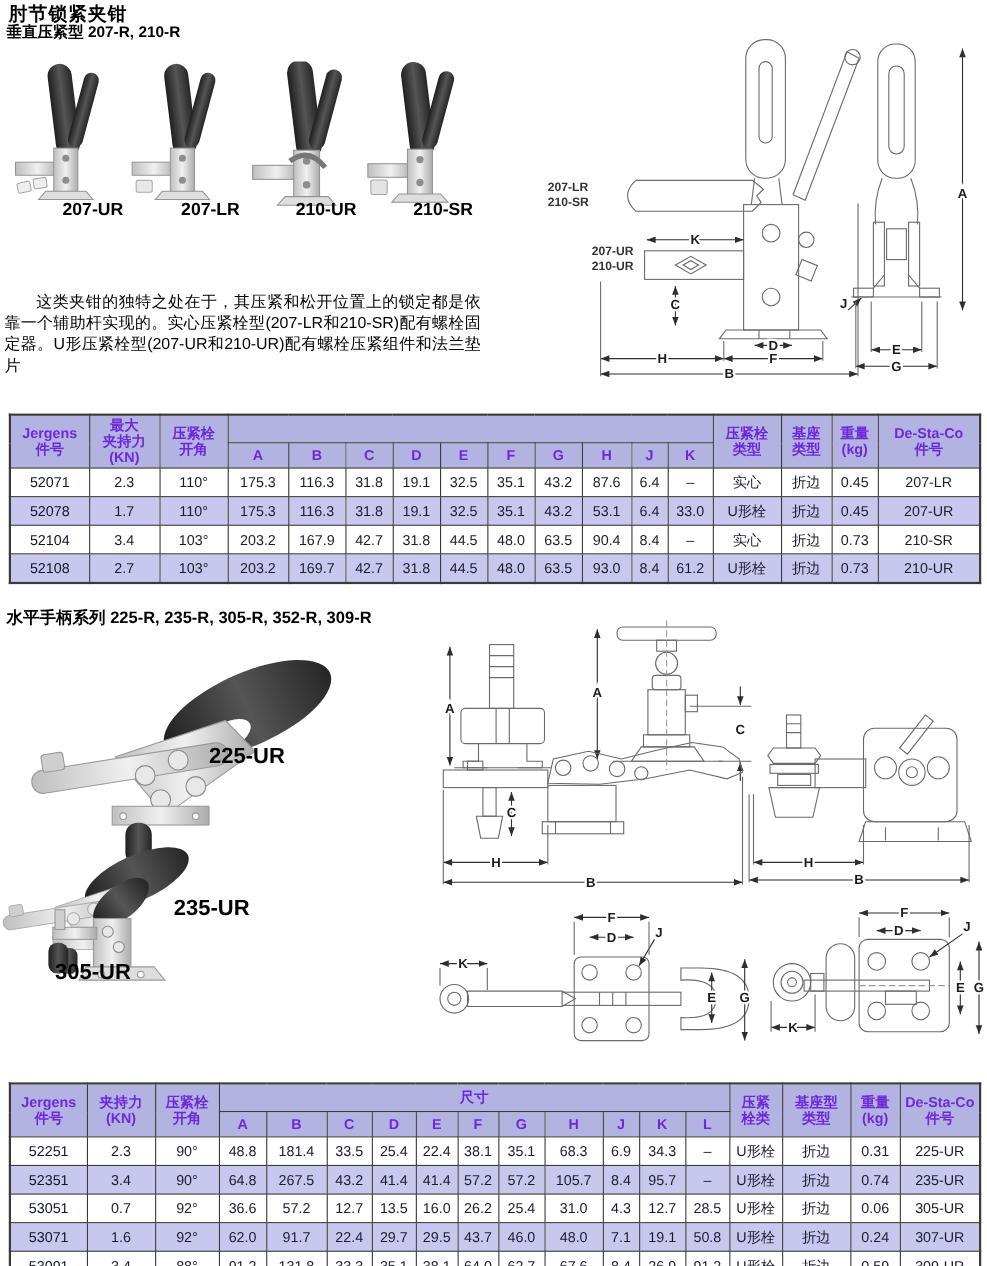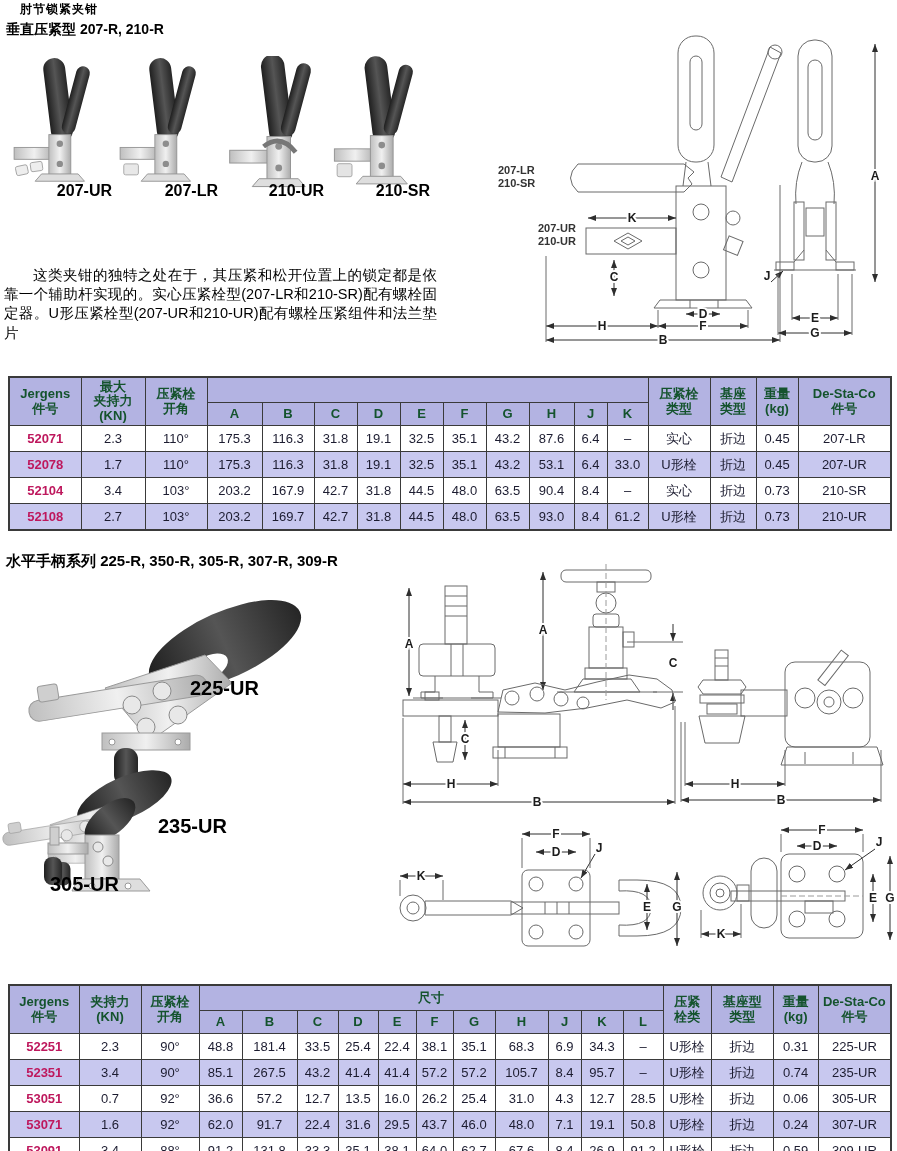--- a/index.html
+++ b/index.html
@@ -1,18 +1,18 @@
 <!DOCTYPE html>
 <html><head>
 <meta charset="utf-8">
 <style>
   html,body{margin:0;padding:0;background:#fff;}
   .page{position:relative;width:897px;height:1151px;background:#fff;overflow:hidden;
         font-family:"Liberation Sans","DejaVu Sans",sans-serif;color:#000;}
-  .page-title{position:absolute;left:20px;top:1px;font-size:12px;font-weight:bold;letter-spacing:1px;}
+  .page-title{position:absolute;left:8px;top:1px;font-size:17px;font-weight:bold;letter-spacing:1px;}
   .page-subtitle{position:absolute;left:6px;top:21px;font-size:14px;font-weight:bold;}
   .section2-title{position:absolute;left:6px;top:552px;font-size:15px;font-weight:bold;}
   .photos1{position:absolute;left:8px;top:56px;width:430px;height:142px;display:flex;}
   .photos1 figure{margin:0;width:106px;position:relative;}
   .photos1 svg{display:block;}
   .photo-caption{position:absolute;right:2px;bottom:-2px;font-size:16px;font-weight:bold;white-space:nowrap;}
   .para{position:absolute;font-size:14.5px;line-height:1.34;text-indent:2em;text-align:justify;}
   .para1{left:4px;top:251px;width:433px;}
   .para2{left:4px;top:936px;width:408px;}
   .draw1{position:absolute;left:480px;top:30px;}
@@ -25,26 +25,26 @@
   .lbl-305{left:50px;top:288px;}
   svg text.dimlbl{font-family:"Liberation Sans",sans-serif;font-size:12px;font-weight:bold;fill:#1c1c1c;
                   paint-order:stroke;stroke:#ffffff;stroke-width:4px;text-anchor:middle;}
   svg text.callout{font-family:"Liberation Sans",sans-serif;font-size:11px;font-weight:bold;fill:#333;}
   .dimline{stroke:#2e2e2e;stroke-width:1;}
   .art{stroke:#6a6a6a;stroke-width:1;fill:none;}
   table.spec{position:absolute;left:8px;border-collapse:collapse;table-layout:fixed;width:882px;
              border:2px solid #3a3a3a;font-size:13px;}
   table.spec th,table.spec td{border:1px solid #3a3a3a;text-align:center;vertical-align:middle;
              padding:0 1px;overflow:hidden;}
-  table.spec thead th{background:#b3b3e2;color:#14532d;font-weight:bold;font-size:13px;line-height:1.12;}
+  table.spec thead th{background:#b3b3e2;color:#6d28d9;font-weight:bold;font-size:13px;line-height:1.12;}
   table.spec thead tr.dimrow th{height:22px;}
   table.spec thead tr:first-child th{height:24px;}
   table.spec td{height:25px;color:#1c1c30;}
   table.spec tbody tr:nth-child(even) td{background:#c8c8ef;}
-  table.spec td.part{font-weight:bold;color:#be185d;}
+  table.spec td.part{font-weight:normal;color:#0f172a;}
   #table1{top:376px;}
   #table2{top:984px;}
 </style>
 </head>
 <body>
 
 <div class="page">
 
   <div class="page-title">肘节锁紧夹钳</div>
   <div class="page-subtitle">垂直压紧型 207-R, 210-R</div>
@@ -348,21 +348,21 @@
           <td>8.4</td>
           <td>61.2</td>
           <td>U形栓</td>
           <td>折边</td>
           <td>0.73</td>
           <td>210-UR</td>
         </tr>
       </tbody>
     </table>
 
-  <div class="section2-title">水平手柄系列 225-R, 350-R, 305-R, 307-R, 309-R</div>
+  <div class="section2-title">水平手柄系列 225-R, 235-R, 305-R, 352-R, 309-R</div>
 
   <div class="photos2">
     <svg width="348" height="350" viewBox="0 0 348 350">
       <defs>
         <g id="hclamp">
           <ellipse cx="215" cy="52" rx="82" ry="33" transform="rotate(-24 215 52)" fill="url(#gh)"></ellipse>
           <ellipse cx="196" cy="76" rx="24" ry="12" transform="rotate(-28 196 76)" fill="#fff"></ellipse>
           <path d="M95 95 L195 62 L222 90 L140 148 Z" fill="url(#gm)" stroke="#9a9a9a"></path>
           <rect x="18" y="96" width="180" height="21" rx="10" transform="rotate(-9 100 106)" fill="url(#gm)" stroke="#9a9a9a"></rect>
           <rect x="28" y="92" width="20" height="16" rx="3" fill="#cfcfcf" stroke="#9a9a9a" transform="rotate(-9 38 100)"></rect>
@@ -668,21 +668,21 @@
           <td>–</td>
           <td>U形栓</td>
           <td>折边</td>
           <td>0.31</td>
           <td>225-UR</td>
         </tr>
         <tr>
           <td class="part">52351</td>
           <td>3.4</td>
           <td>90°</td>
-          <td>85.1</td>
+          <td>64.8</td>
           <td>267.5</td>
           <td>43.2</td>
           <td>41.4</td>
           <td>41.4</td>
           <td>57.2</td>
           <td>57.2</td>
           <td>105.7</td>
           <td>8.4</td>
           <td>95.7</td>
           <td>–</td>
@@ -711,21 +711,21 @@
           <td>0.06</td>
           <td>305-UR</td>
         </tr>
         <tr>
           <td class="part">53071</td>
           <td>1.6</td>
           <td>92°</td>
           <td>62.0</td>
           <td>91.7</td>
           <td>22.4</td>
-          <td>31.6</td>
+          <td>29.7</td>
           <td>29.5</td>
           <td>43.7</td>
           <td>46.0</td>
           <td>48.0</td>
           <td>7.1</td>
           <td>19.1</td>
           <td>50.8</td>
           <td>U形栓</td>
           <td>折边</td>
           <td>0.24</td>

